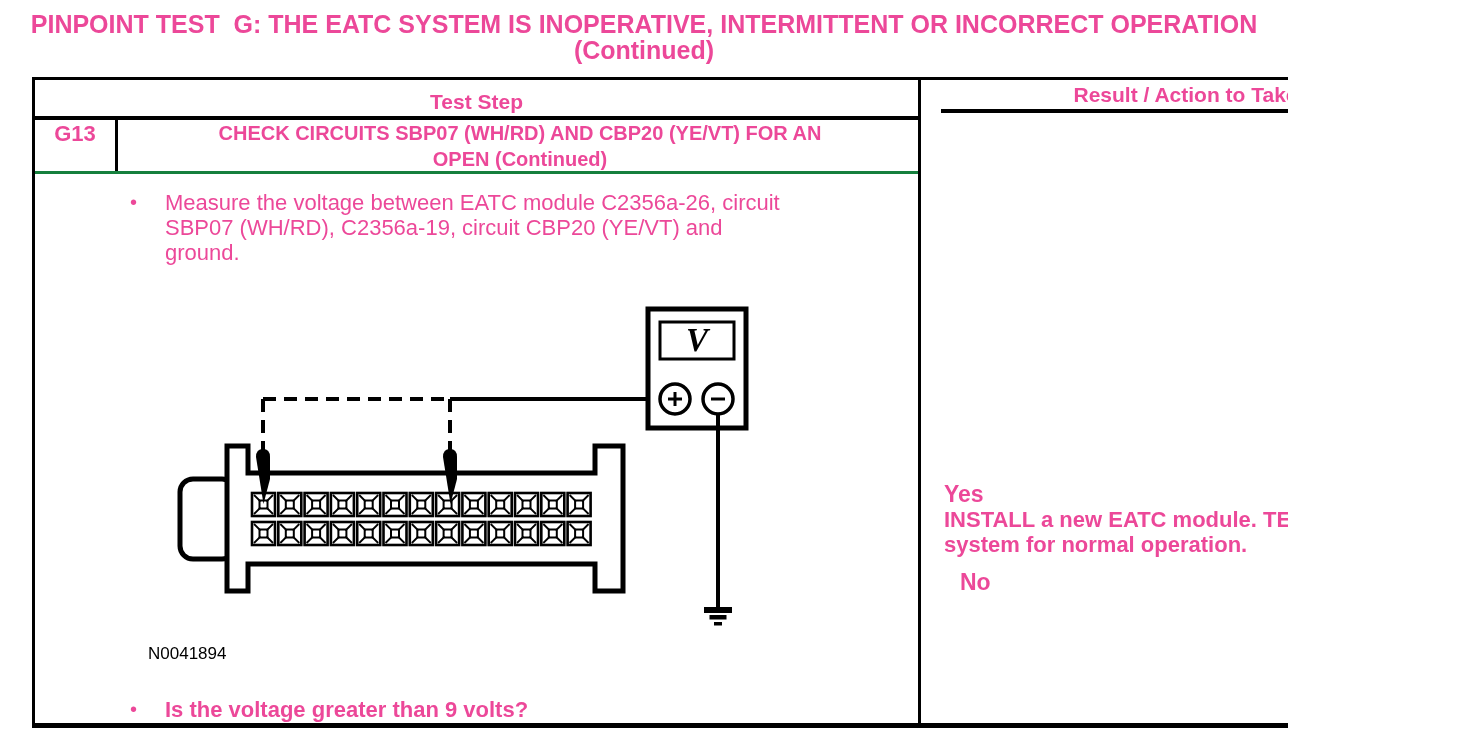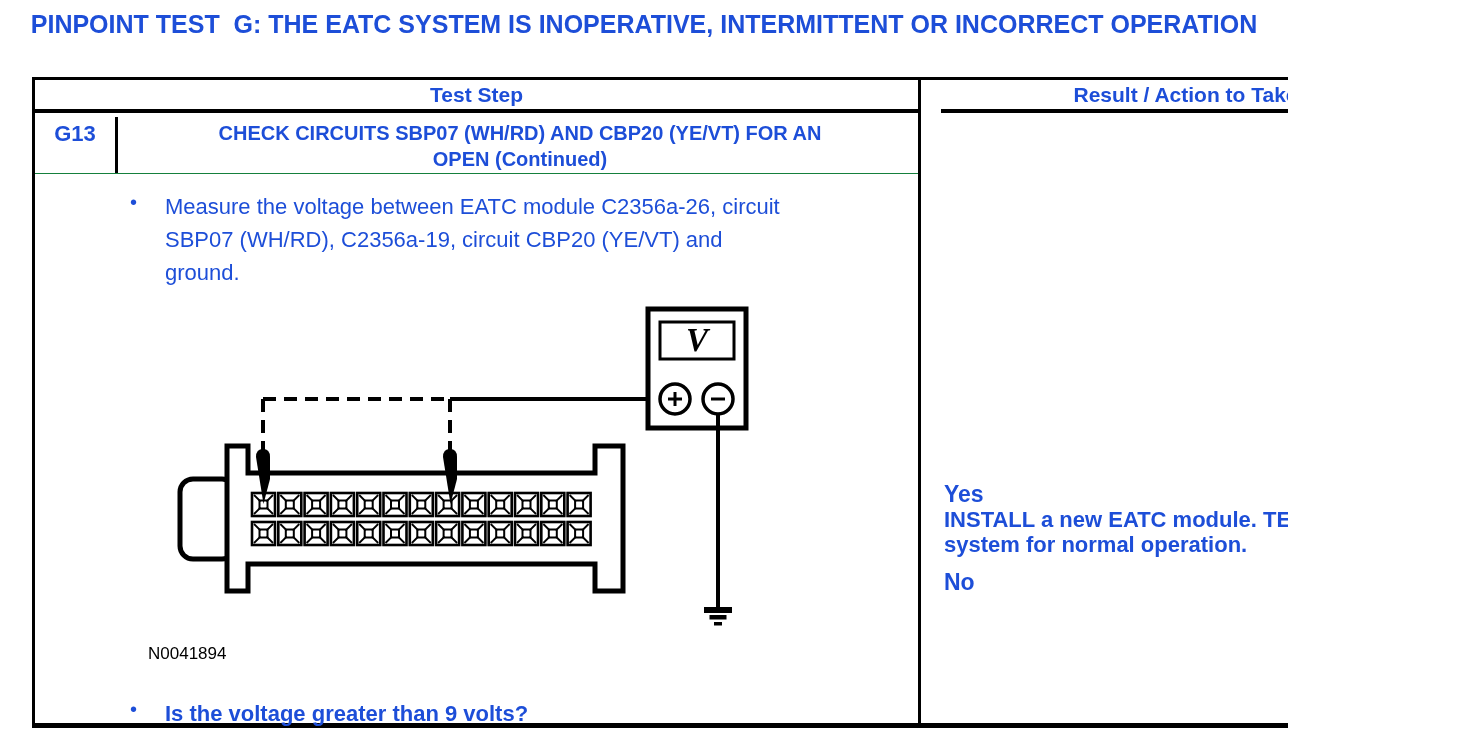--- a/index.html
+++ b/index.html
@@ -1,64 +1,65 @@
 <!DOCTYPE html>
 <html><head>
 <meta charset="utf-8">
 <style>
   html,body{margin:0;padding:0;background:#fff;}
   .page{
     position:relative;width:1288px;height:752px;background:#fff;overflow:hidden;
-    font-family:"Liberation Sans",sans-serif;color:#1d4ed8;
+    font-family:"Liberation Sans",sans-serif;color:#ec4899;
   }
   
   .doc-title{position:absolute;top:11px;left:0;width:100%;text-align:center;
     font-weight:bold;font-size:25px;line-height:26px;}
   .doc-title .t1{white-space:pre-wrap;}
   
   .doc-table{position:absolute;left:32px;top:77px;width:1401px;height:651px;
     box-sizing:border-box;border:3px solid #000;border-bottom-width:5px;}
   .hdr{position:absolute;top:0;height:33px;box-sizing:border-box;
     border-bottom:4px solid #000;display:flex;align-items:center;justify-content:center;
     font-weight:bold;font-size:21px;}
-  .hdr-left{left:0;width:883px;}
+  .hdr-left{left:0;width:883px;margin-top:7px;}
   .hdr-right{left:886px;right:0;margin-left:20px;}
   .vdiv-main{position:absolute;left:883px;top:0;bottom:0;width:3px;background:#000;}
   .g13row{position:absolute;left:0;top:37px;width:883px;height:57px;box-sizing:border-box;
-    border-bottom:1px solid #15803d;display:flex;}
+    border-bottom:3px solid #15803d;display:flex;}
   .g13cell{width:83px;box-sizing:border-box;border-right:3px solid #000;
     display:flex;align-items:flex-start;justify-content:center;
     font-weight:bold;font-size:22px;padding-top:4px;}
   .titlecell{flex:1;padding:3px 10px 0 14px;font-weight:bold;font-size:20px;line-height:26px;
     white-space:pre-line;text-align:center;}
   .detail{position:absolute;left:0;top:97px;width:883px;bottom:0;}
   .bullet-row{display:flex;margin-left:95px;}
   .bullet-row.first{padding-top:13px;}
   .bullet-glyph{width:35px;font-size:20px;line-height:25px;}
-  .bullet-text{font-size:22px;line-height:33px;white-space:pre-line;}
+  .bullet-text{font-size:22px;line-height:25px;white-space:pre-line;}
   .bullet-text.q{font-weight:bold;}
   .question-row{position:absolute;left:0;top:520px;width:100%;}
   .figure-wrap{position:absolute;left:105px;top:124px;width:620px;height:370px;}
   
   .result-cell{position:absolute;left:886px;right:0;top:37px;bottom:0;box-sizing:border-box;
     padding:364px 28px 0 23px;}
   .yn-head{font-weight:bold;font-size:23px;line-height:26px;}
-  .yn-head.no{margin-top:12px;}
+  .yn-head.no{margin-top:12px;margin-left:16px;}
   .yn-text{font-size:22px;line-height:25px;white-space:pre-line;font-weight:bold;}
   svg text{font-family:"Liberation Sans",sans-serif;}
   svg .vlabel{font-family:"Liberation Serif",serif;font-style:italic;font-weight:bold;font-size:33px;}
   svg .figid{font-size:17px;}
 </style>
 </head>
 <body>
 
 <div class="page">
 
   <div class="doc-title">
     <div class="t1">PINPOINT TEST  G: THE EATC SYSTEM IS INOPERATIVE, INTERMITTENT OR INCORRECT OPERATION</div>
+    <div class="t2">(Continued)</div>
   </div>
 
   <div class="doc-table">
 
     <div class="hdr hdr-left">Test Step</div>
     <div class="hdr hdr-right">Result / Action to Take</div>
     <div class="vdiv-main"></div>
 
     <div class="g13row">
       <div class="g13cell">G13</div>

